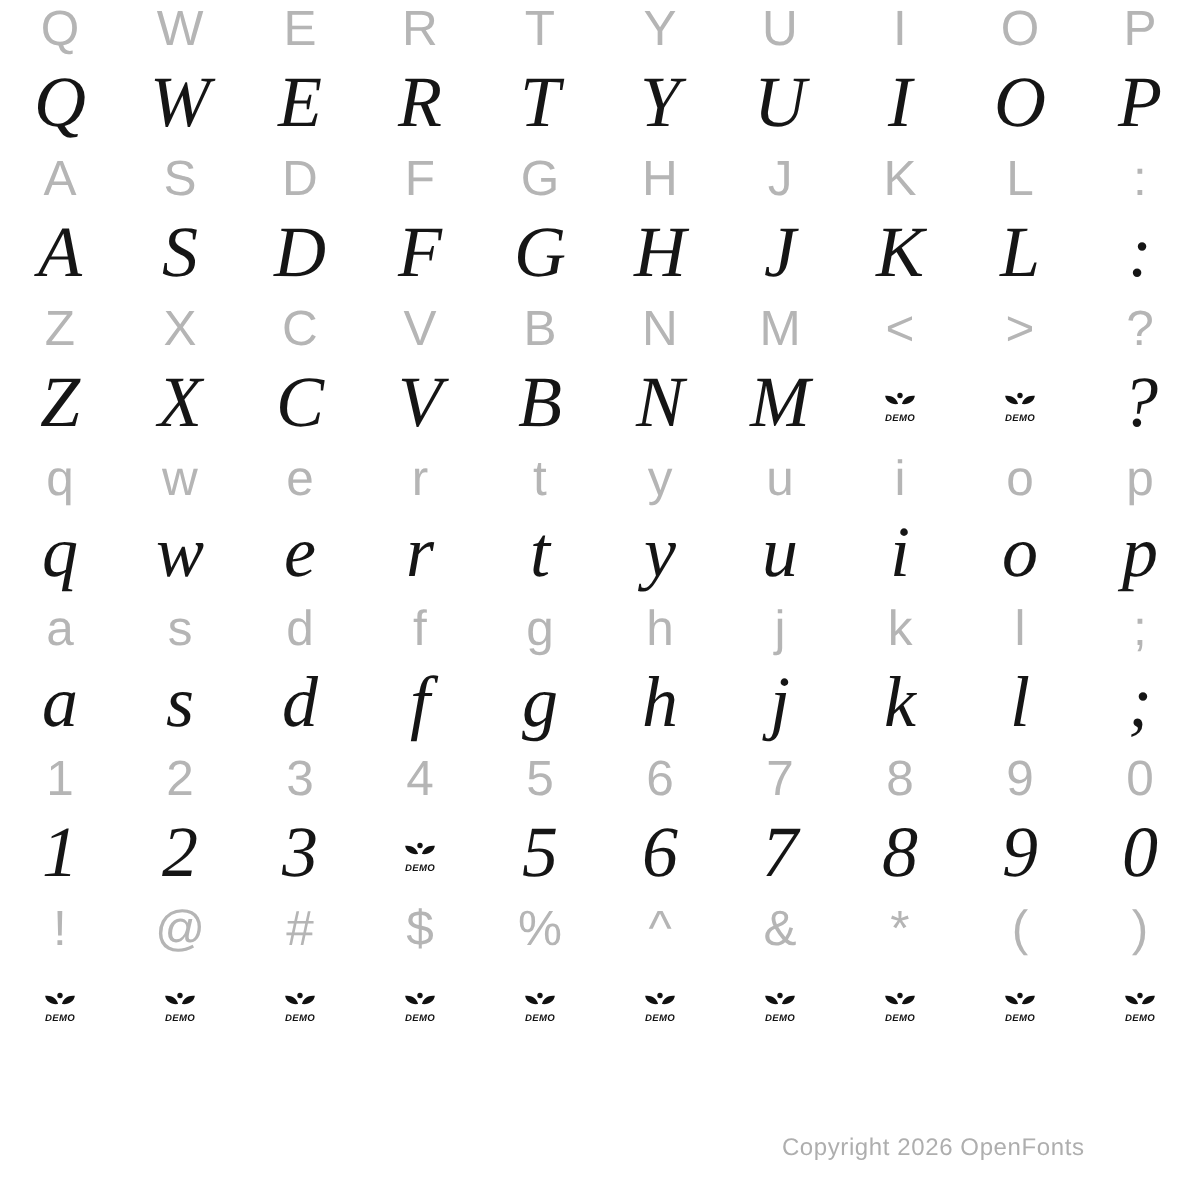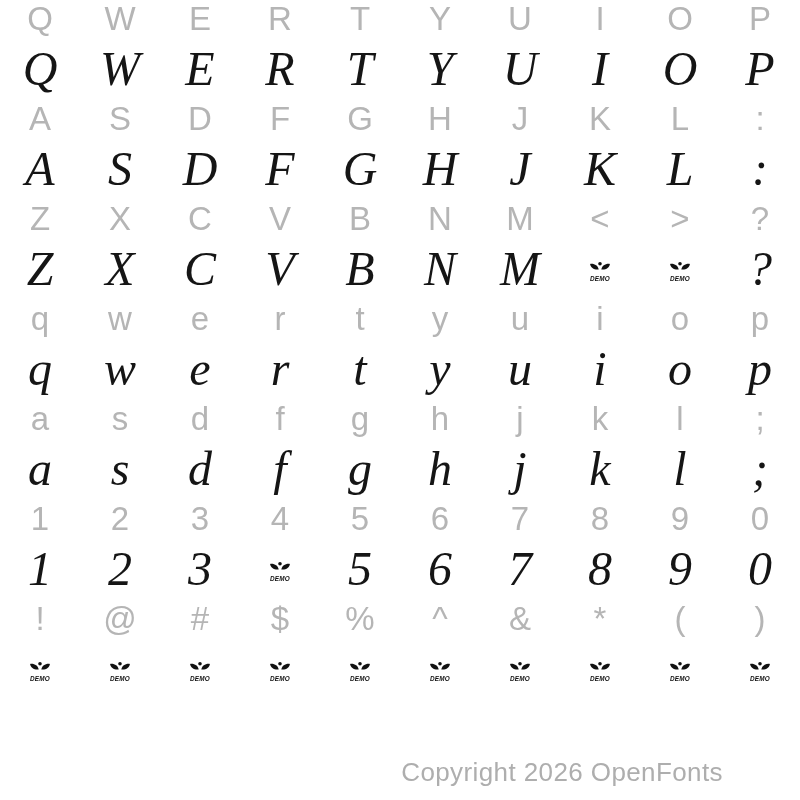--- a/index.html
+++ b/index.html
@@ -49,21 +49,21 @@
     display: inline-flex;
     align-items: center;
     justify-content: center;
     transform: translateY(3px);
   }
   .copyright {
     position: absolute;
     top: 757px;
     right: 77px;
     font-family: "Liberation Sans", sans-serif;
-    font-size: 26px;
+    font-size: 16px;
     letter-spacing: 0.4px;
     color: #aeaeae;
     white-space: nowrap;
   }
 </style>
 </head>
 <body>
 
 <div class="sheet">
   <div class="glyph-grid" id="glyph-grid">

